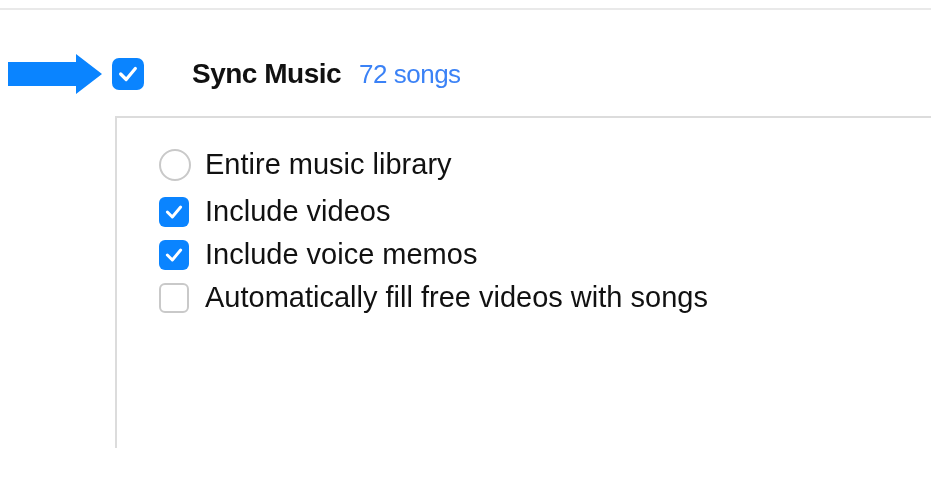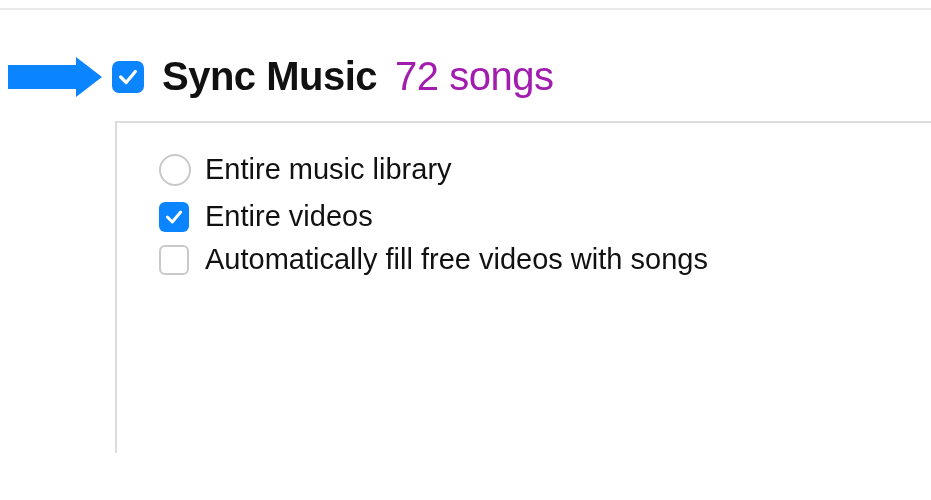--- a/index.html
+++ b/index.html
@@ -46,30 +46,31 @@
       justify-content: center;
       margin-right: 18px;
       flex-shrink: 0;
     }
     .checkbox.checked {
       background: #0a84ff;
     }
     .checkbox svg { display: block; }
 
     .header-title {
-      font-size: 40px;
+      font-size: 28px;
       font-weight: 600;
       color: #111;
       letter-spacing: -0.5px;
       margin-right: 18px;
+      margin-left: 30px;
     }
     .header-count {
-      font-size: 40px;
+      font-size: 26px;
       font-weight: 400;
-      color: #a21caf;
+      color: #3b82f6;
       letter-spacing: -0.5px;
     }
 
     
     .options-box {
       margin-top: 22px;
       margin-left: 115px;
       width: 820px;
       min-height: 332px;
       border-top: 2px solid #dcdcdc;
@@ -168,23 +169,31 @@
       </div>
     </div>
 
     <div class="check-group">
       <div class="check-row">
         <div class="small-checkbox checked">
           <svg width="20" height="20" viewBox="0 0 24 24">
             <path d="M4 12 L10 18 L20 6" stroke="#ffffff" stroke-width="3.5" fill="none" stroke-linecap="round" stroke-linejoin="round"></path>
           </svg>
         </div>
-        <span class="opt-label">Entire videos</span>
-      </div>
-
+        <span class="opt-label">Include videos</span>
+      </div>
+
+      <div class="check-row">
+        <div class="small-checkbox checked">
+          <svg width="20" height="20" viewBox="0 0 24 24">
+            <path d="M4 12 L10 18 L20 6" stroke="#ffffff" stroke-width="3.5" fill="none" stroke-linecap="round" stroke-linejoin="round"></path>
+          </svg>
+        </div>
+        <span class="opt-label">Include voice memos</span>
+      </div>
 
       <div class="check-row">
         <div class="small-checkbox unchecked"></div>
         <span class="opt-label">Automatically fill free videos with songs</span>
       </div>
     </div>
 
   </div>
 </div>
 

